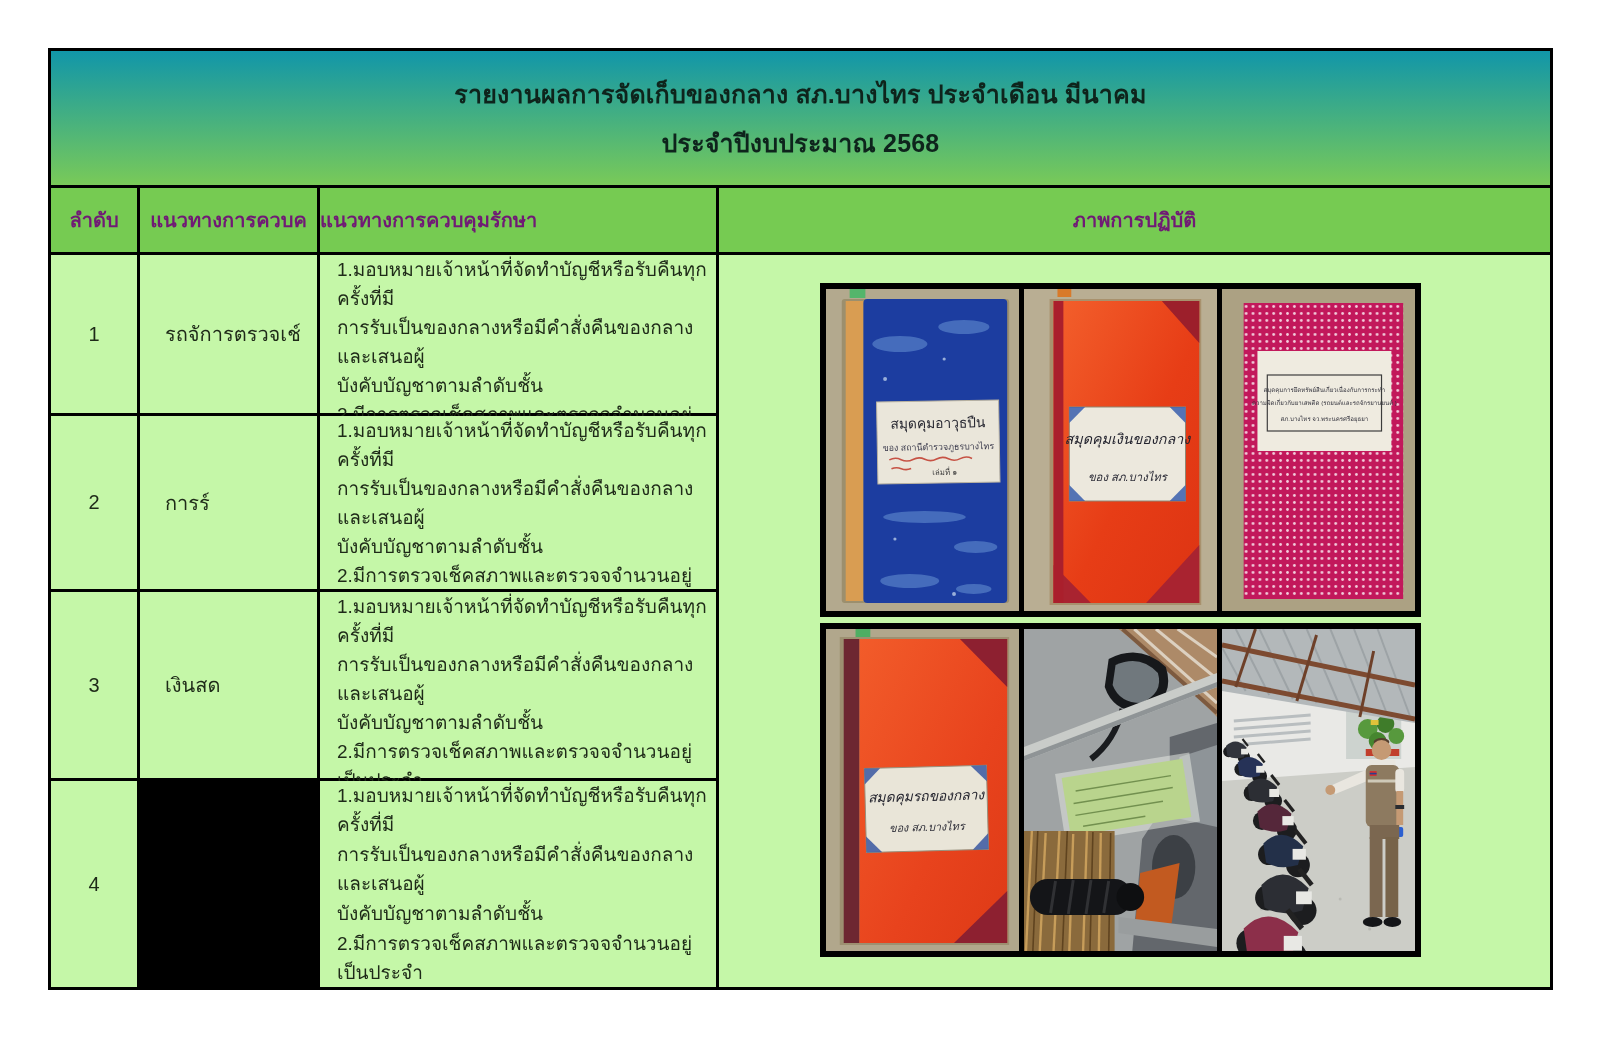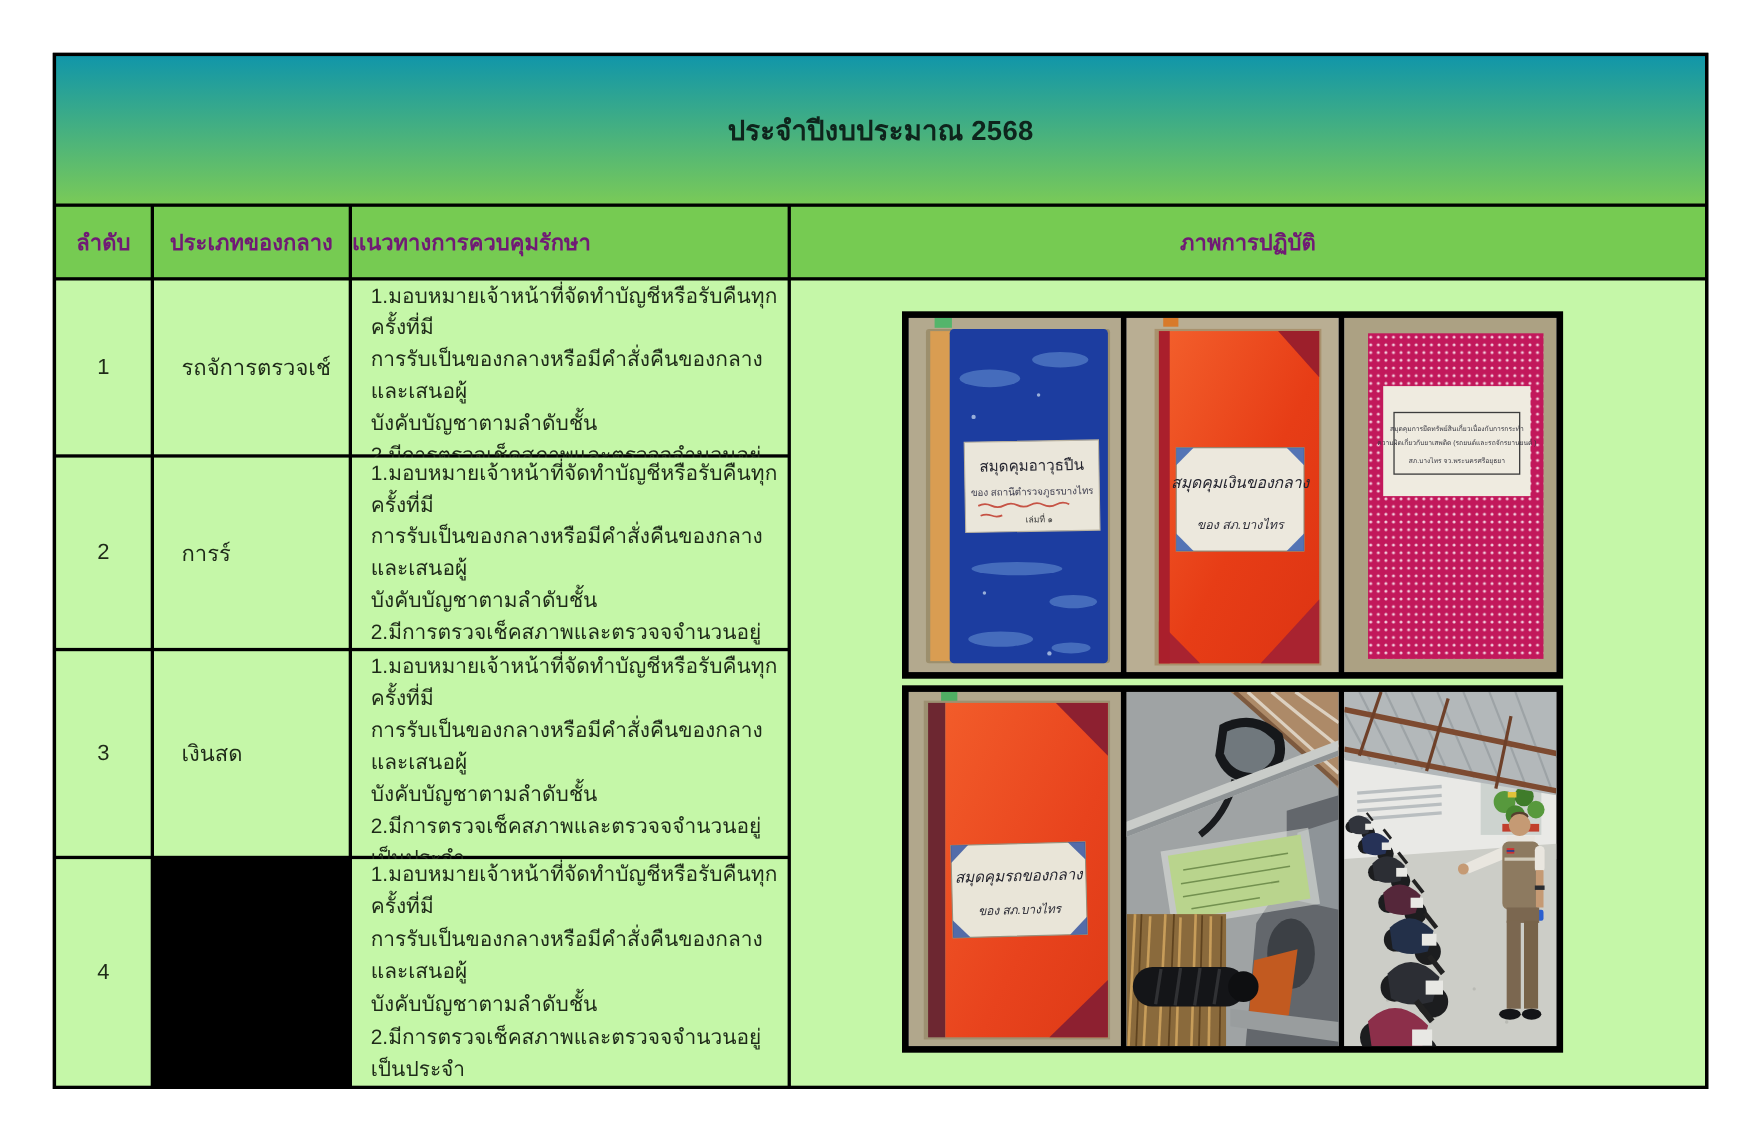--- a/index.html
+++ b/index.html
@@ -41,25 +41,26 @@
   .photo svg{display:block;width:100%;height:100%;}
   .hand{font-style:italic;}
 </style>
 </head>
 <body>
 
 <div class="page">
   <div class="report-table">
 
     <div class="title-band">
+      <div class="title-line">รายงานผลการจัดเก็บของกลาง สภ.บางไทร ประจำเดือน มีนาคม</div>
       <div class="title-line">ประจำปีงบประมาณ 2568</div>
     </div>
 
     <div class="th h-no">ลำดับ</div>
-    <div class="th h-type">ประเภทของกลาง</div>
+    <div class="th h-type">แนวทางการควบค</div>
     <div class="th h-guid th-left">แนวทางการควบคุมรักษา</div>
     <div class="th h-photo">ภาพการปฏิบัติ</div>
 
     <div class="td r1 c1">1</div>
     <div class="td td-left r1 c2">รถจัการตรวจเช์</div>
     <div class="td guid r1 c3">
       <div>1.มอบหมายเจ้าหน้าที่จัดทำบัญชีหรือรับคืนทุกครั้งที่มี</div>
       <div>การรับเป็นของกลางหรือมีคำสั่งคืนของกลางและเสนอผู้</div>
       <div>บังคับบัญชาตามลำดับชั้น</div>
       <div>2.มีการตรวจเช็คสภาพและตรวจจจำนวนอยู่เป็นประจำ</div>

